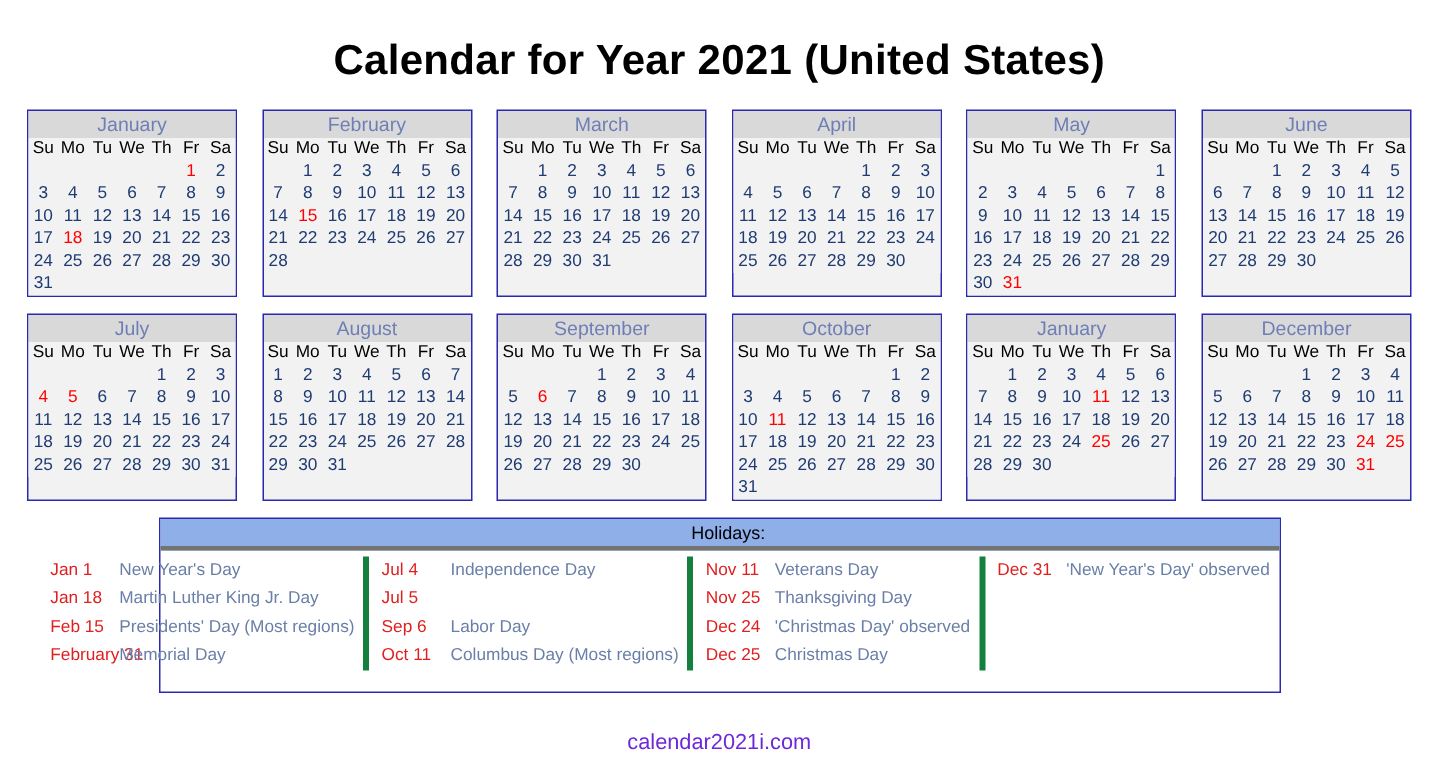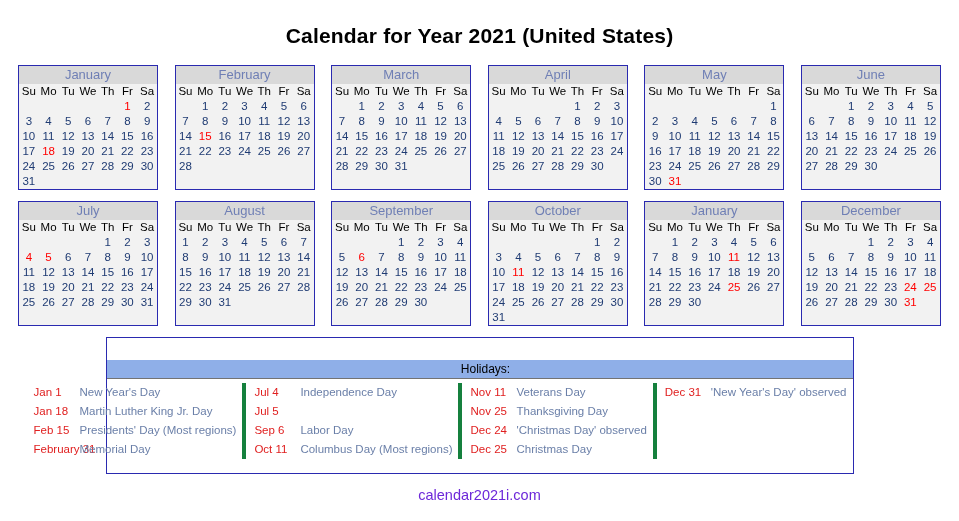--- a/index.html
+++ b/index.html
@@ -13,21 +13,21 @@
     font-family: "Liberation Sans", sans-serif;
     overflow: hidden;
   }
   .page {
     position: relative;
     width: 959px;
     height: 521px;
   }
   .page-title {
     text-align: center;
-    font-size: 21px;
+    font-size: 28px;
     font-weight: bold;
     color: #000000;
     padding-top: 24px;
     letter-spacing: 0.2px;
   }
   .months-wrap {
     padding: 17px 18px 0 18px;
   }
   .month-row {
     display: flex;
@@ -84,22 +84,21 @@
     box-sizing: border-box;
     background: #ffffff;
   }
   .holidays-header {
     background: #8fafe8;
     text-align: center;
     font-size: 12px;
     color: #000000;
     padding: 2px 0 2px 12px;
     line-height: 14px;
-    border-bottom: 1px solid #737373;
-    margin-top: 22px;
+    border-bottom: 3px solid #737373;
   }
   .holidays-body {
     display: flex;
     padding: 4px 0 14px 0;
     justify-content: flex-end;
   }
   .hol-col {
     flex: 1 1 0;
     padding: 0 6px 0 8px;
     box-sizing: border-box;

